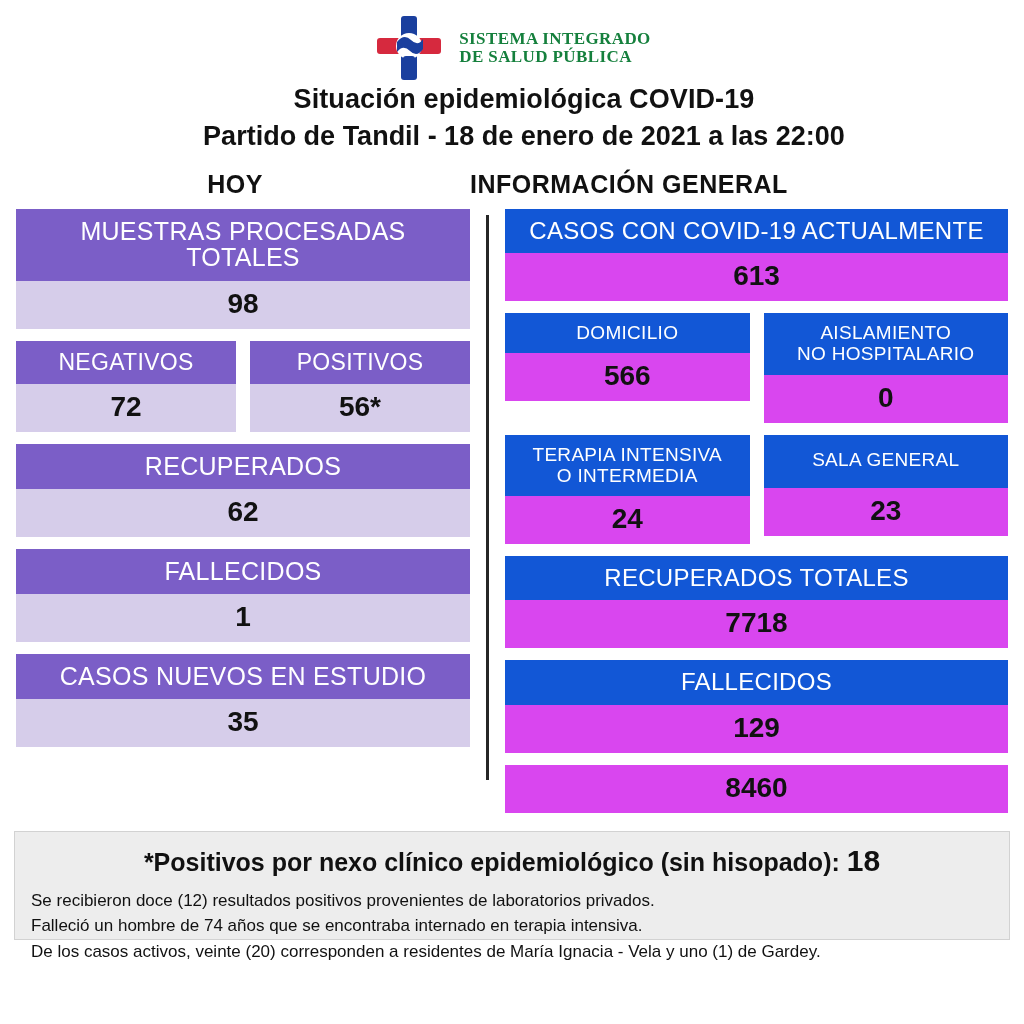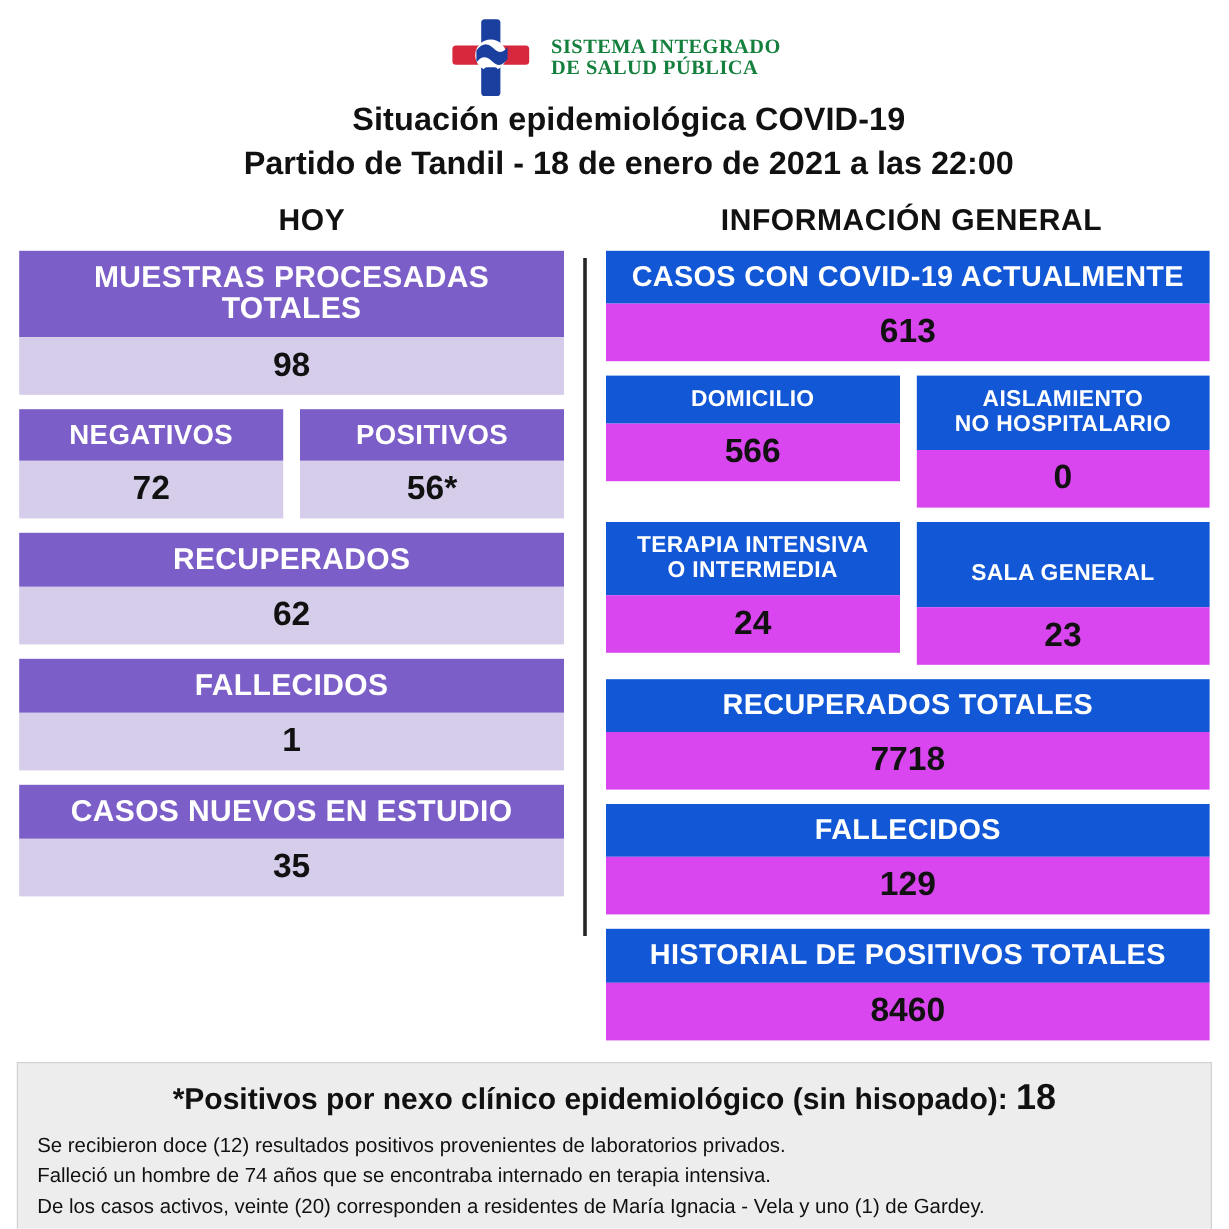--- a/index.html
+++ b/index.html
@@ -33,44 +33,44 @@
   .title-1 {
     font-size: 27px; font-weight: bold; color: #111;
     letter-spacing: .1px;
   }
   .title-2 {
     font-size: 27px; font-weight: bold; color: #111;
     margin-top: 6px;
   }
 
   
-  .col-heads { display: flex; margin-top: 18px; padding-left: 25px; }
+  .col-heads { display: flex; margin-top: 18px; }
   .col-heads .h-left { width: 470px; text-align: center; }
-  .col-heads .h-right { flex: 1; text-align: center; }
+  .col-heads .h-right { flex: 1; }
   .col-head {
     font-size: 25px; font-weight: bold; color: #111; letter-spacing: .5px;
   }
 
   
   .cols {
     display: flex;
     margin-top: 10px;
     padding: 0 16px 0 16px;
     position: relative;
   }
   .col-left { width: 454px; }
   .divider {
     width: 0; border-left: 3px solid #262626;
     margin: 6px 16px 0 16px; height: 565px;
   }
   .col-right { flex: 1; }
 
   .blk { margin-bottom: 12px; }
   .blk-label {
-    text-align: center; color: #fff; font-weight: bold;
+    text-align: center; color: #fff; font-weight: normal;
     padding: 9px 6px 10px 6px; line-height: 1.05;
   }
   .blk-value {
     text-align: center; font-weight: bold; color: #111;
     padding: 7px 6px 9px 6px;
   }
 
   
   .p .blk-label { background: #7b5ec7; font-size: 25px; letter-spacing: .3px; }
   .p .blk-value { background: #d6cdea; font-size: 28px; }
@@ -84,21 +84,21 @@
 
   .b .small-label { font-size: 19px; line-height: 1.12; }
   .p .half-label { font-size: 23px; }
 
   
   .note {
     margin: 6px 14px 0 14px;
     background: #ededed;
     border: 1px solid #d2d2d2;
     padding: 12px 16px 14px 16px;
-    height: 156px;
+    height: 109px;
   }
   .note-title {
     text-align: center; font-weight: bold; color: #111;
     font-size: 25px; margin-bottom: 10px;
   }
   .note-title .big { font-size: 30px; }
   .note-line {
     font-size: 17px; color: #111; line-height: 1.5;
   }
 </style>
@@ -199,37 +199,36 @@
 
       <div class="row2">
         <div class="blk">
           <div class="blk-label small-label">
             <span>TERAPIA INTENSIVA</span><br>
             <span>O INTERMEDIA</span>
           </div>
           <div class="blk-value">24</div>
         </div>
         <div class="blk">
-          <div class="blk-label small-label" style="padding-top:32px;padding-bottom:18px;">SALA GENERAL</div>
+          <div class="blk-label small-label" style="padding-top:14px;padding-bottom:18px;">SALA GENERAL</div>
           <div class="blk-value">23</div>
         </div>
       </div>
 
       <div class="blk">
         <div class="blk-label">RECUPERADOS TOTALES</div>
         <div class="blk-value">7718</div>
       </div>
 
       <div class="blk">
         <div class="blk-label">FALLECIDOS</div>
         <div class="blk-value">129</div>
       </div>
 
       <div class="blk">
-        <div class="blk-label">HISTORIAL DE POSITIVOS TOTALES</div>
         <div class="blk-value">8460</div>
       </div>
 
     </div>
   </div>
 
   <div class="note">
     <div class="note-title">
       <span>*Positivos por nexo clínico epidemiológico (sin hisopado):</span>
       <span class="big">18</span>

